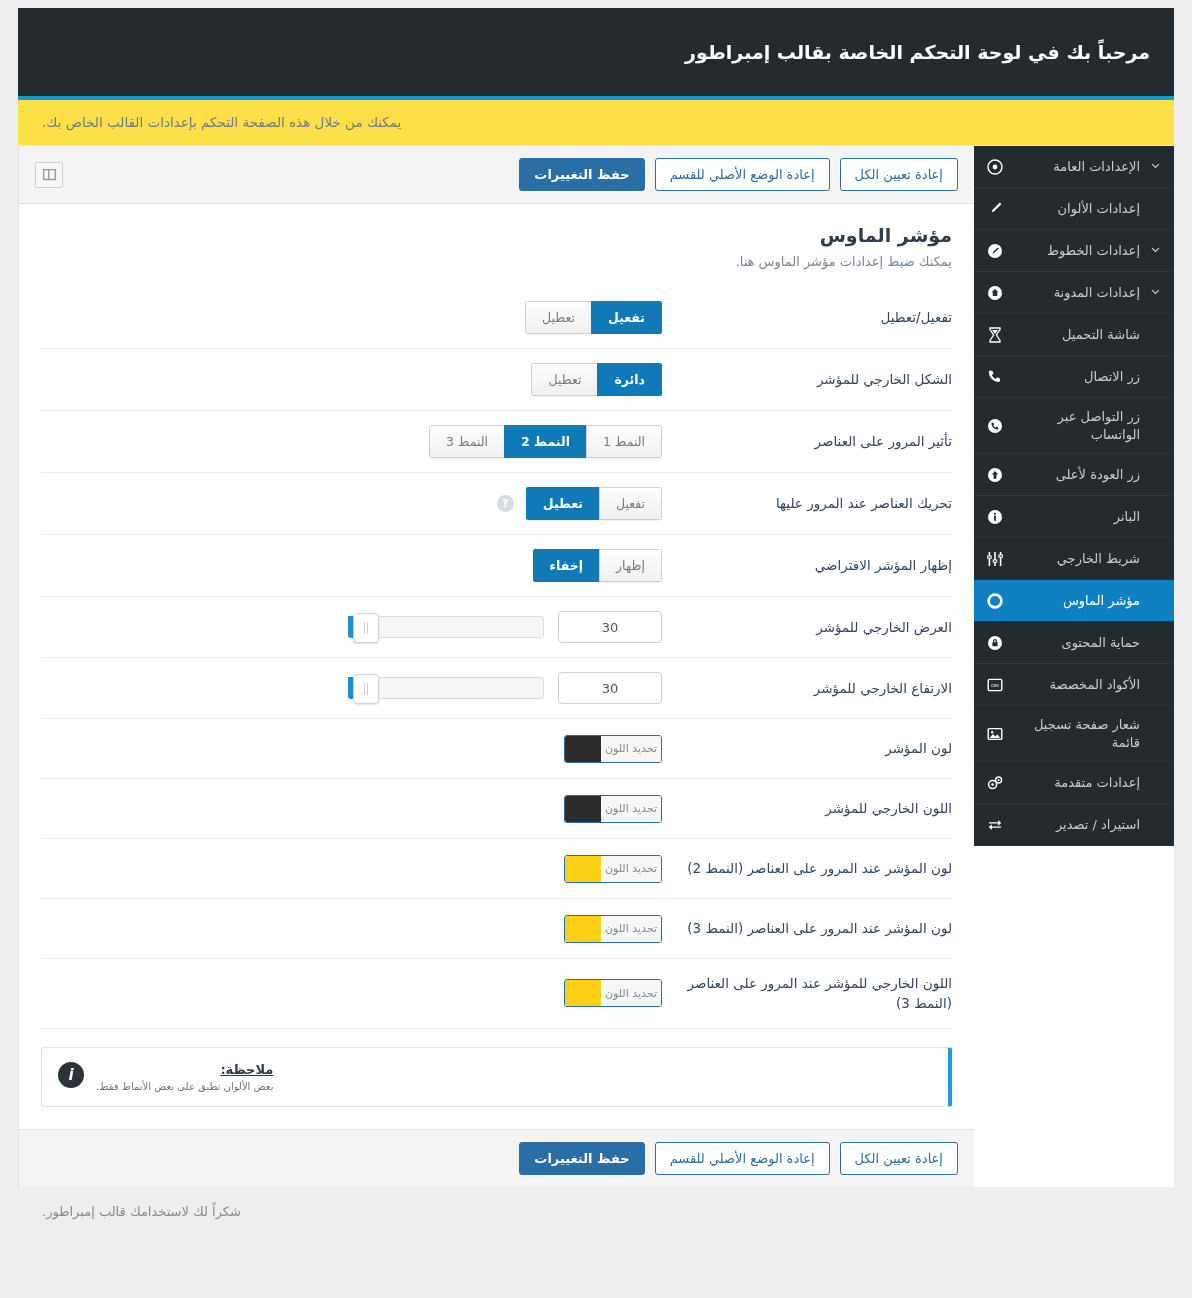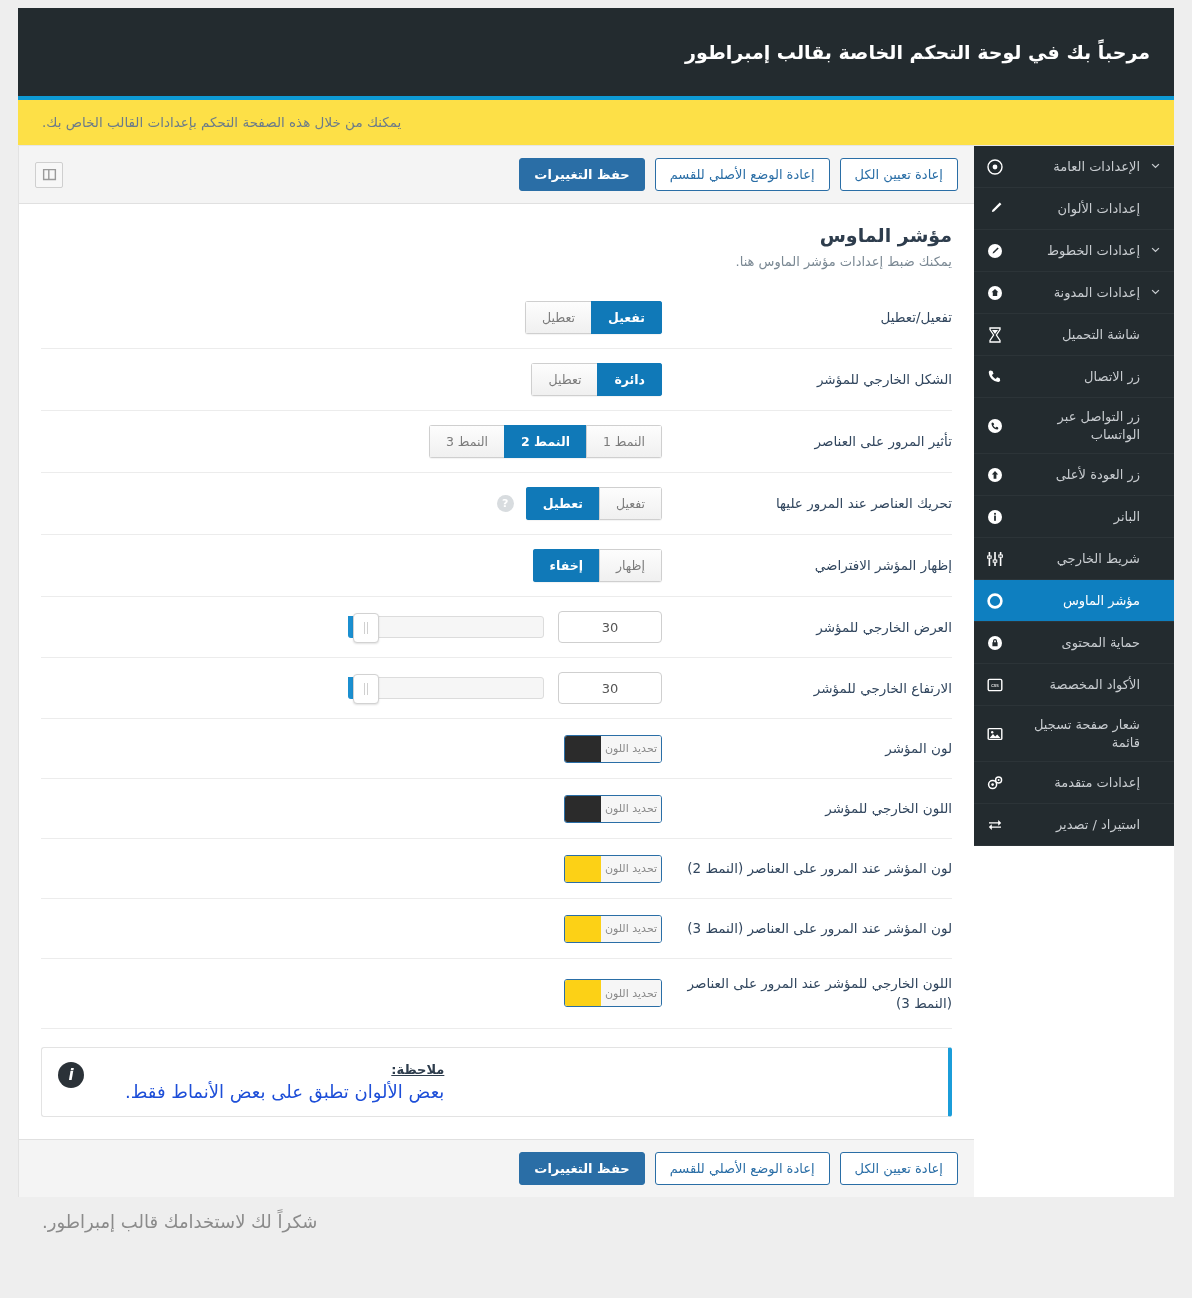--- a/index.html
+++ b/index.html
@@ -211,33 +211,33 @@
     display: flex; flex-direction: row; align-items: flex-start; gap: 12px;
     justify-content: flex-end;
   }
   .note-ico {
     width: 26px; height: 26px; border-radius: 50%;
     background: #2b3238; color: #ffffff;
     display: flex; align-items: center; justify-content: center;
     font-size: 15px; font-weight: bold; font-style: italic;
     flex: 0 0 26px;
   }
-  .note-body { text-align: right; margin-left: 29px; }
+  .note-body { text-align: right; }
   .note-title { font-size: 13px; color: #2e3d4d; font-weight: bold; text-decoration: underline; margin-bottom: 4px; }
-  .note-text { font-size: 18px; color: #1d4ed8; }
+  .note-text { font-size: 10px; color: #737373; }
 
   .footbar {
     background: #f4f4f4;
     border-top: 1px solid #e0e0e0;
     padding: 12px 16px;
     display: flex; align-items: center; justify-content: flex-start;
   }
 
   .pagefoot { padding: 14px 24px 16px 24px; text-align: left; }
-  .pagefoot-text { font-size: 18px; color: #8b8b8b; }
+  .pagefoot-text { font-size: 13px; color: #8b8b8b; }
 </style>
 </head>
 <body>
 
 <div class="page-wrap">
 
   <div class="topbar">
     <div class="topbar-title">مرحباً بك في لوحة التحكم الخاصة بقالب إمبراطور</div>
   </div>
 

